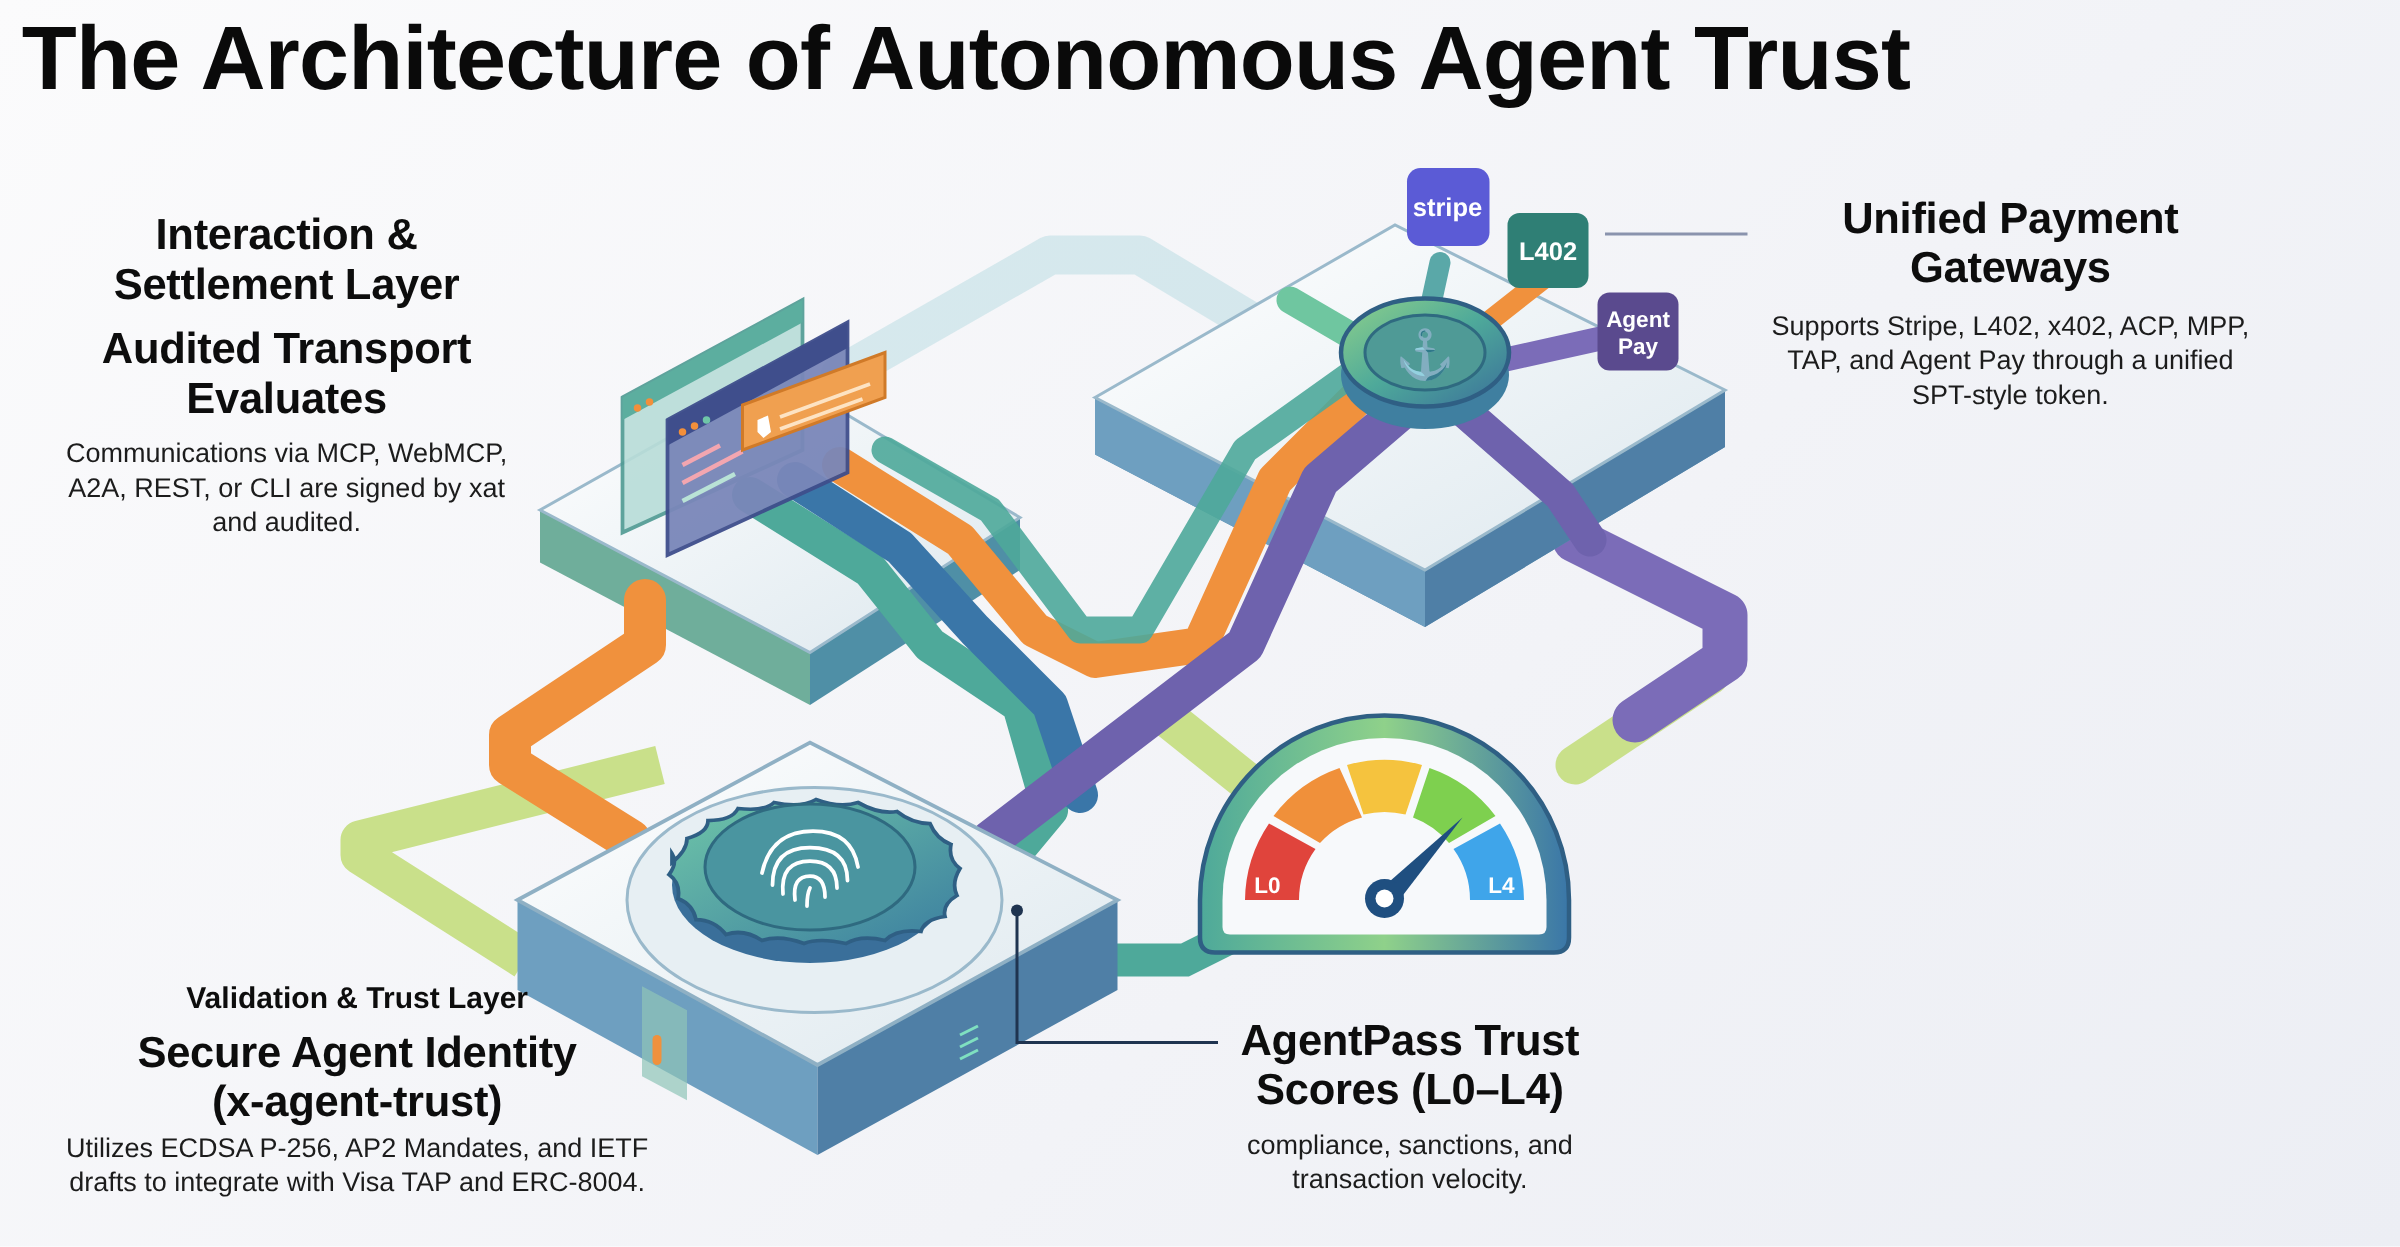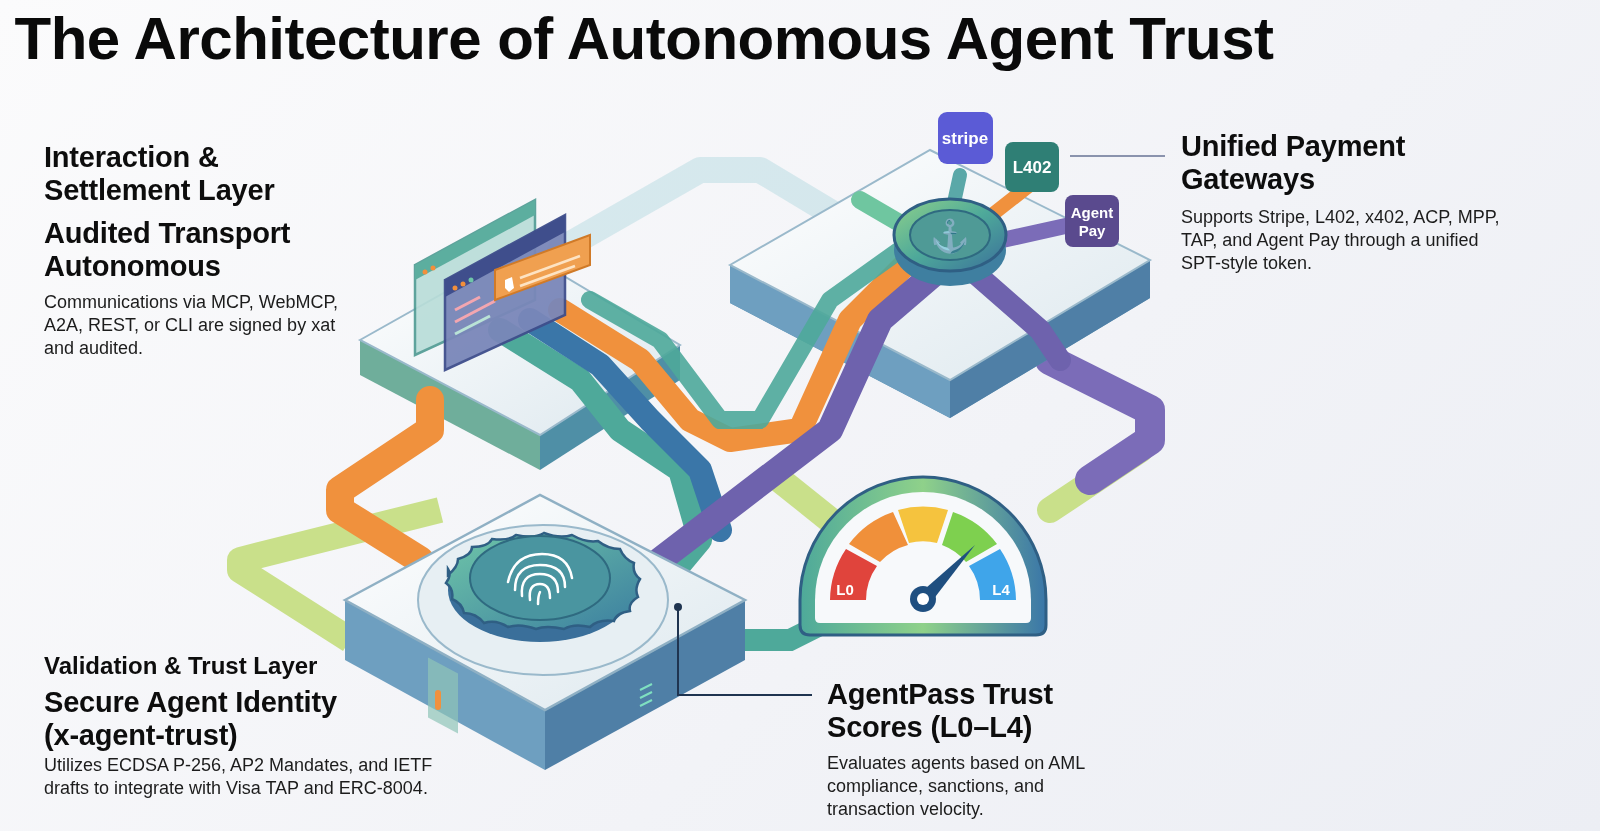--- a/index.html
+++ b/index.html
@@ -9,24 +9,24 @@
     font-family: "Liberation Sans", "DejaVu Sans", sans-serif;
     color: #0d0d0d;
     position: relative;
   }
   .title {
     position: absolute; left: 0; top: 4px; width: 1288px;
     text-align: center; font-size: 60px; font-weight: 700; letter-spacing: -0.5px;
     color: #0a0a0a;
   }
   .diagram { position: absolute; left: 0; top: 0; width: 1600px; height: 831px; }
-  .text-block { position: absolute; }
+  .text-block { position: absolute; text-align: center; }
   .h-layer { font-size: 29px; font-weight: 700; line-height: 33px; letter-spacing: -0.2px; }
   .h-section { font-size: 29px; font-weight: 700; line-height: 33px; letter-spacing: -0.2px; }
-  .h-small { font-size: 24px; font-weight: 700; line-height: 24px; }
+  .h-small { font-size: 20px; font-weight: 700; line-height: 24px; }
   .desc { font-size: 18px; line-height: 23px; color: #1c1c1c; }
   .mt10 { margin-top: 10px; }
   .mt8 { margin-top: 8px; }
   .mt14 { margin-top: 2px; }
 </style>
 </head>
 <body>
 
 <div class="title">The Architecture of Autonomous Agent Trust</div>
 
@@ -192,21 +192,21 @@
   </g>
 </svg>
 
 <div class="text-block" style="left:44px; top:141px;">
   <div class="h-layer">
     <div>Interaction &amp;</div>
     <div>Settlement Layer</div>
   </div>
   <div class="h-section mt10">
     <div>Audited Transport</div>
-    <div>Autonomous</div>
+    <div>Evaluates</div>
   </div>
   <div class="desc mt8">
     <div>Communications via MCP, WebMCP,</div>
     <div>A2A, REST, or CLI are signed by xat</div>
     <div>and audited.</div>
   </div>
 </div>
 
 <div class="text-block" style="left:1181px; top:130px;">
   <div class="h-section">
@@ -231,17 +231,16 @@
     <div>drafts to integrate with Visa TAP and ERC-8004.</div>
   </div>
 </div>
 
 <div class="text-block" style="left:827px; top:678px;">
   <div class="h-section">
     <div>AgentPass Trust</div>
     <div>Scores (L0–L4)</div>
   </div>
   <div class="desc mt8">
-    <div>Evaluates agents based on AML</div>
     <div>compliance, sanctions, and</div>
     <div>transaction velocity.</div>
   </div>
 </div>
 
 </body></html>

